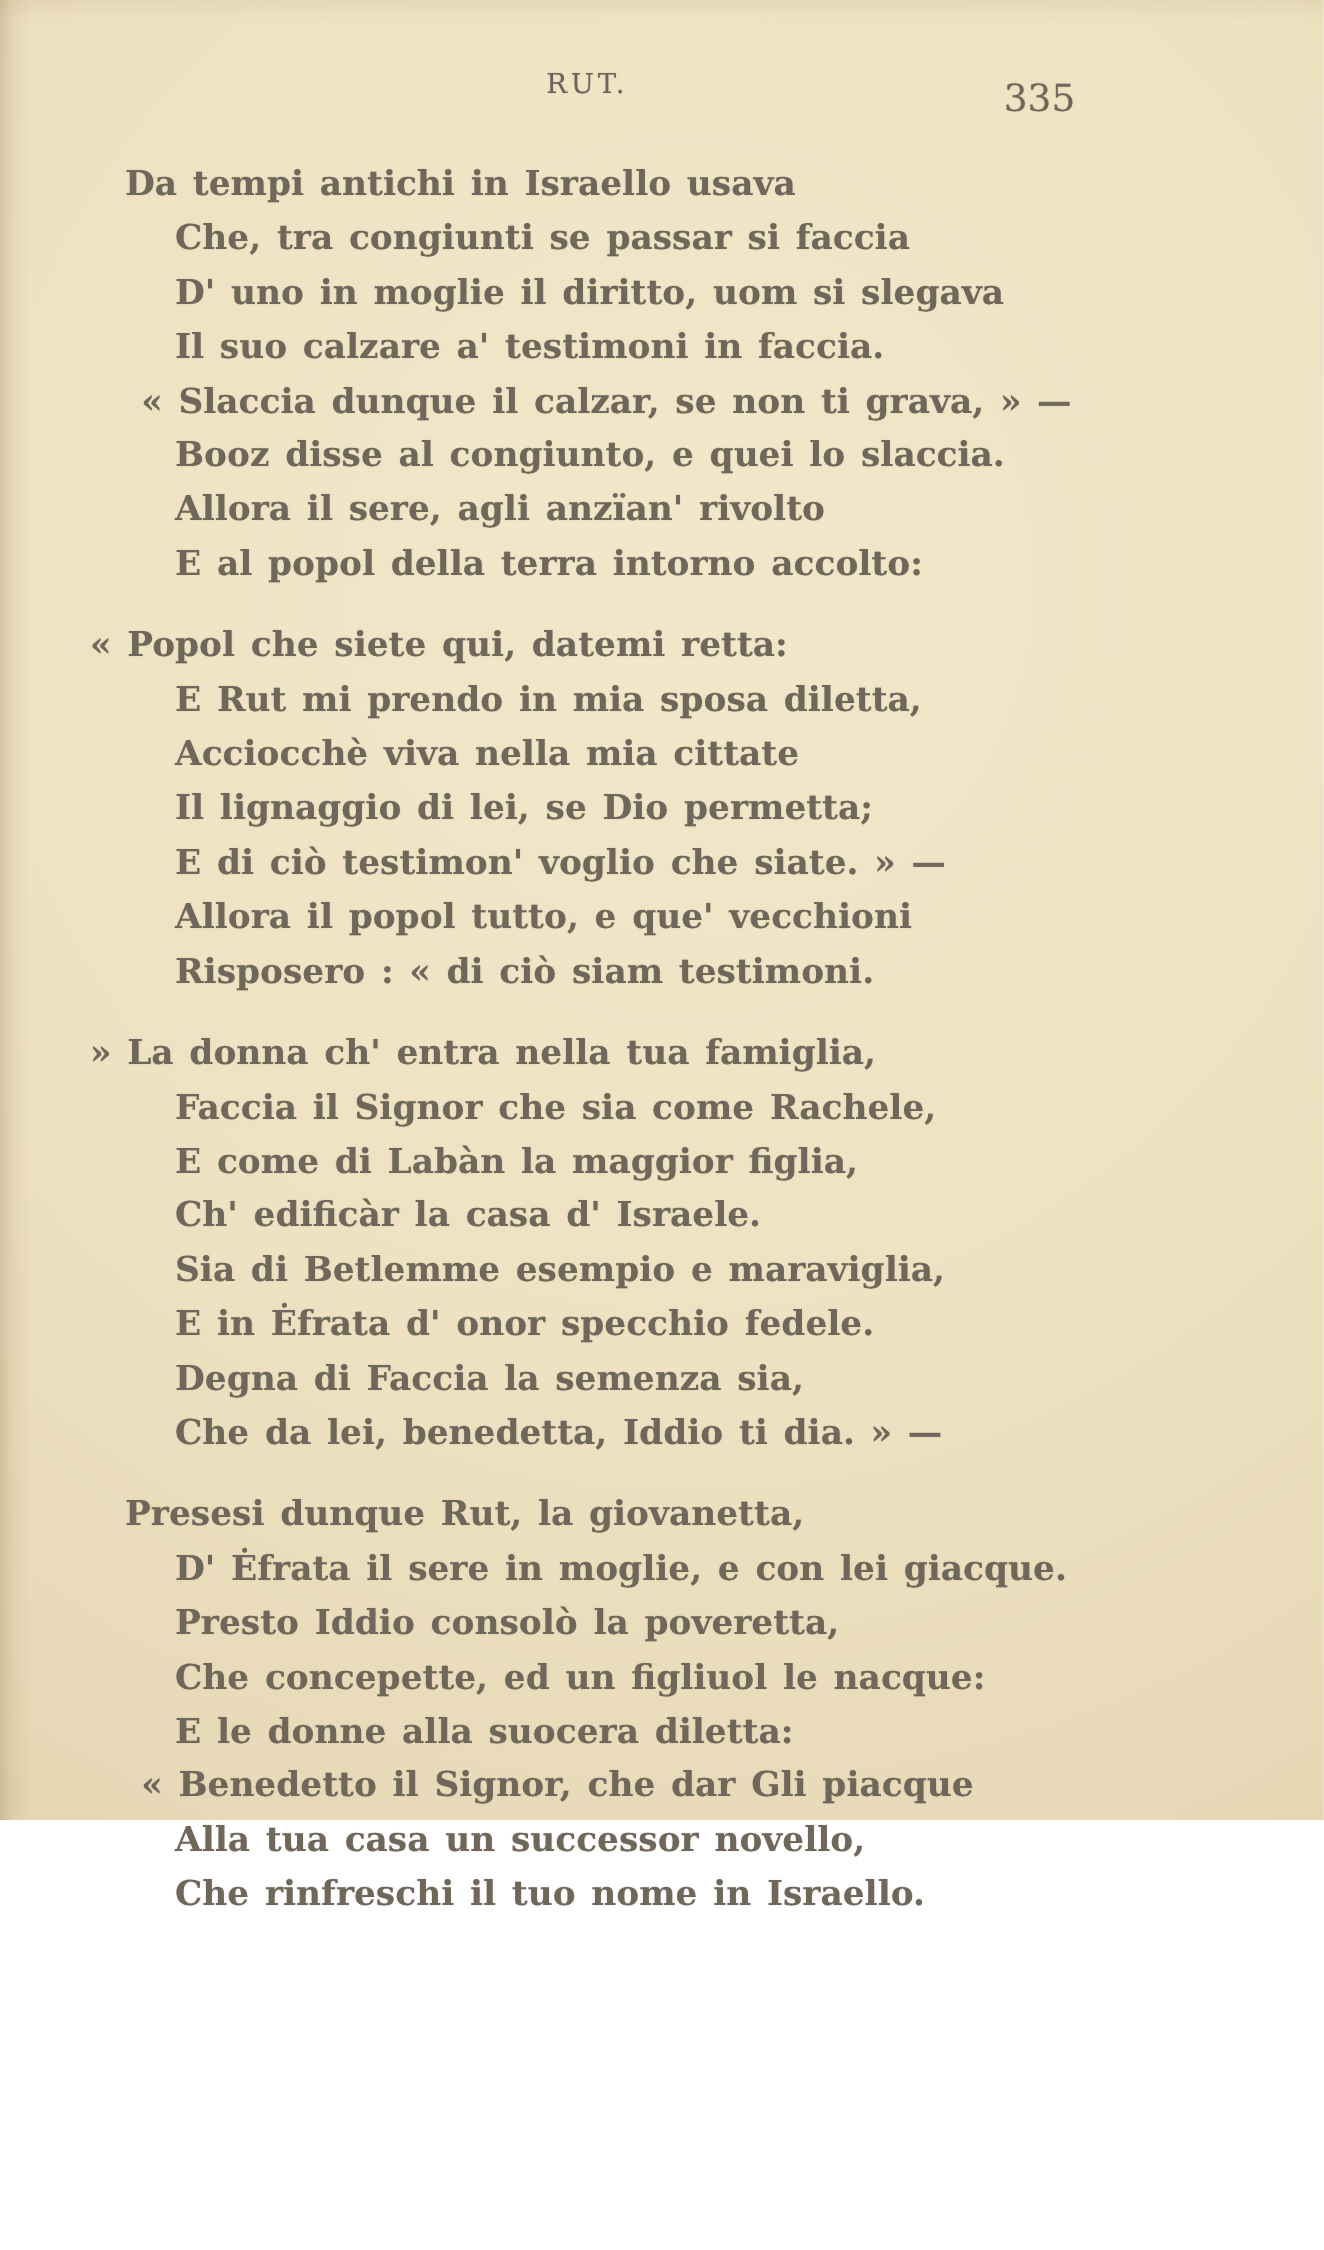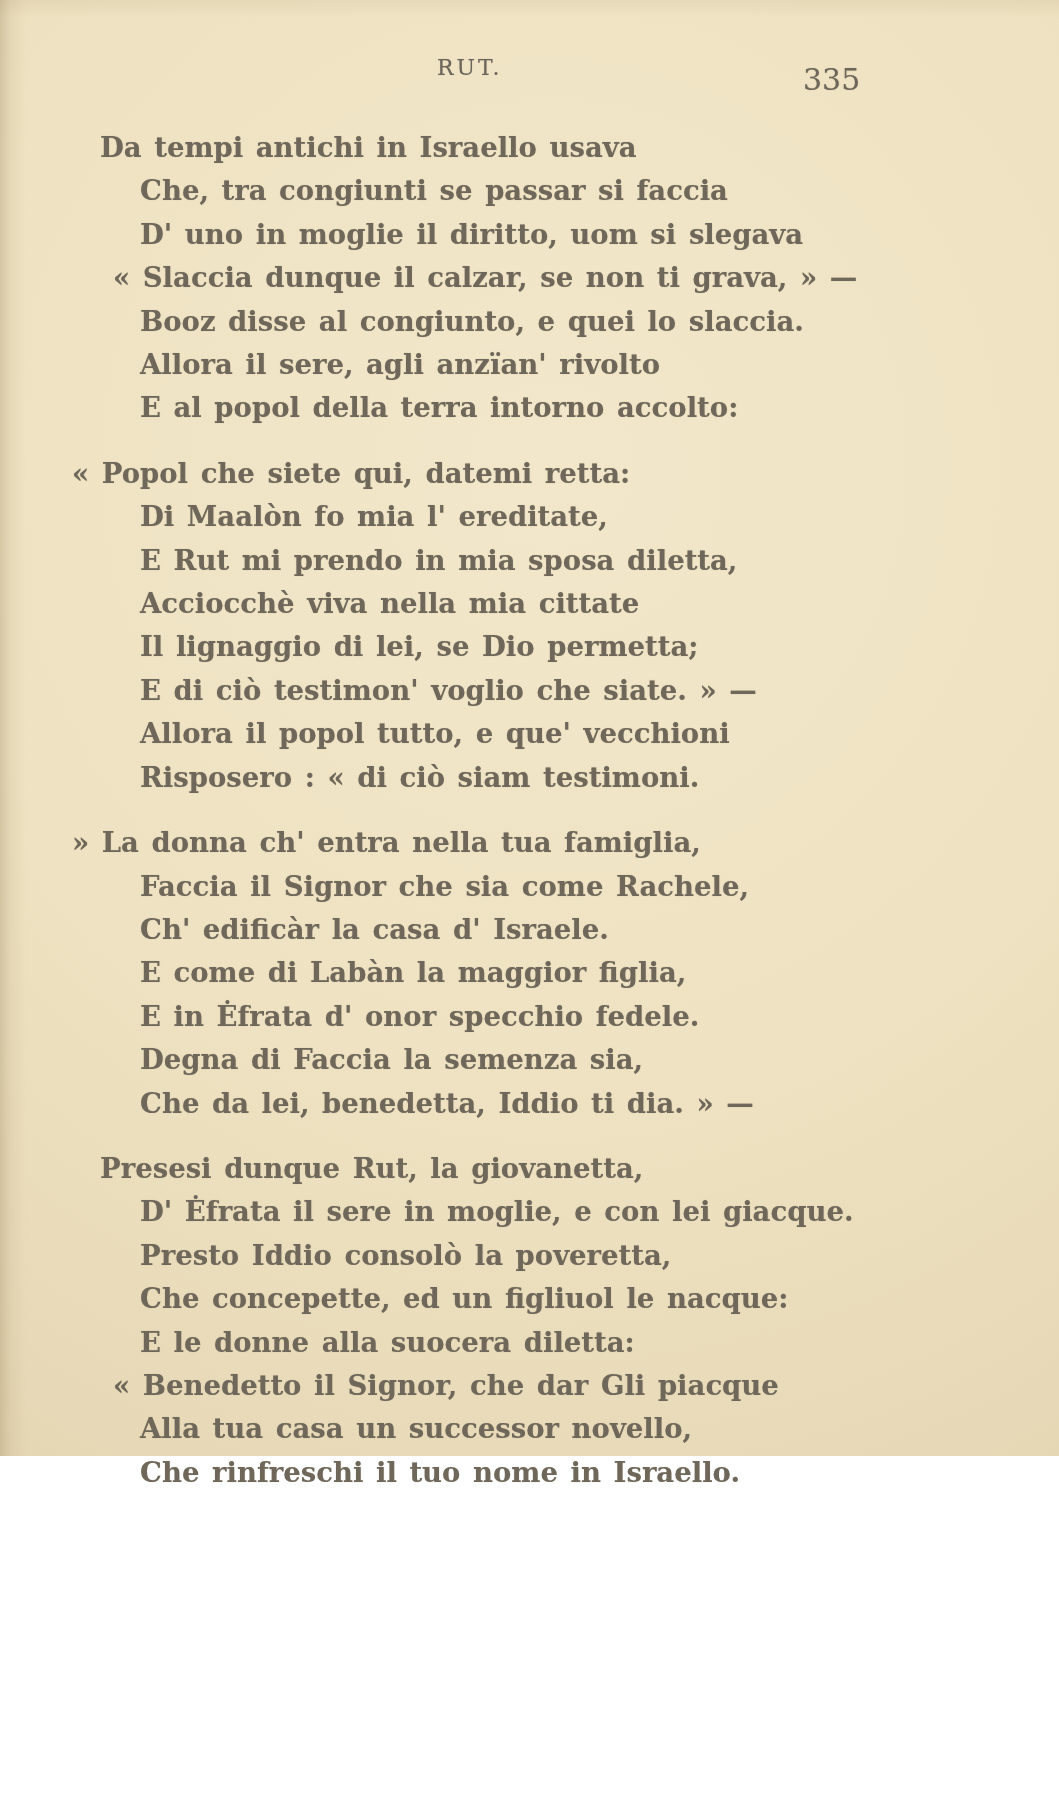--- a/index.html
+++ b/index.html
@@ -50,42 +50,43 @@
 
   <div class="header-title">RUT.</div>
   <div class="page-number">335</div>
 
   <div class="poem">
 
     <div class="stanza">
       <div class="line l-first">Da tempi antichi in Israello usava</div>
       <div class="line l-ind">Che, tra congiunti se passar si faccia</div>
       <div class="line l-ind">D' uno in moglie il diritto, uom si slegava</div>
+      <div class="line l-ind">Il suo calzare a' testimoni in faccia.</div>
       <div class="line l-q">« Slaccia dunque il calzar, se non ti grava, » —</div>
       <div class="line l-ind">Booz disse al congiunto, e quei lo slaccia.</div>
       <div class="line l-ind">Allora il sere, agli anzïan' rivolto</div>
       <div class="line l-ind">E al popol della terra intorno accolto:</div>
     </div>
 
     <div class="stanza">
       <div class="line l-open">« Popol che siete qui, datemi retta:</div>
-      <div class="line l-ind">Di Maalòn fo mia l' ereditate,</div>
       <div class="line l-ind">E Rut mi prendo in mia sposa diletta,</div>
       <div class="line l-ind">Acciocchè viva nella mia cittate</div>
       <div class="line l-ind">Il lignaggio di lei, se Dio permetta;</div>
       <div class="line l-ind">E di ciò testimon' voglio che siate. » —</div>
       <div class="line l-ind">Allora il popol tutto, e que' vecchioni</div>
       <div class="line l-ind">Risposero : « di ciò siam testimoni.</div>
     </div>
 
     <div class="stanza">
       <div class="line l-open">» La donna ch' entra nella tua famiglia,</div>
       <div class="line l-ind">Faccia il Signor che sia come Rachele,</div>
+      <div class="line l-ind">E come di Labàn la maggior figlia,</div>
       <div class="line l-ind">Ch' edificàr la casa d' Israele.</div>
-      <div class="line l-ind">E come di Labàn la maggior figlia,</div>
+      <div class="line l-ind">Sia di Betlemme esempio e maraviglia,</div>
       <div class="line l-ind">E in Ėfrata d' onor specchio fedele.</div>
       <div class="line l-ind">Degna di Faccia la semenza sia,</div>
       <div class="line l-ind">Che da lei, benedetta, Iddio ti dia. » —</div>
     </div>
 
     <div class="stanza">
       <div class="line l-first">Presesi dunque Rut, la giovanetta,</div>
       <div class="line l-ind">D' Ėfrata il sere in moglie, e con lei giacque.</div>
       <div class="line l-ind">Presto Iddio consolò la poveretta,</div>
       <div class="line l-ind">Che concepette, ed un figliuol le nacque:</div>

